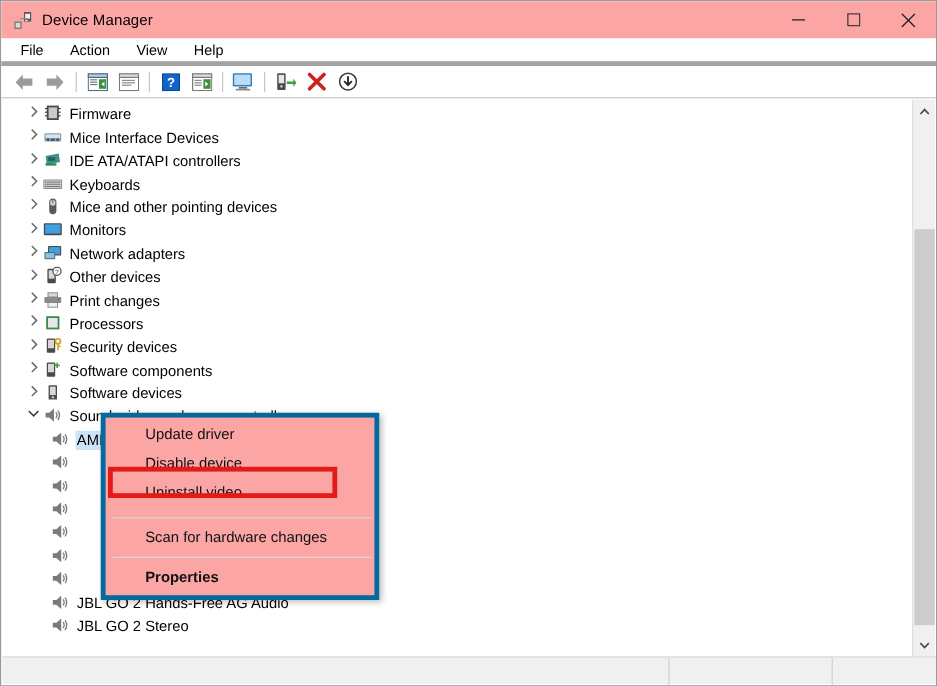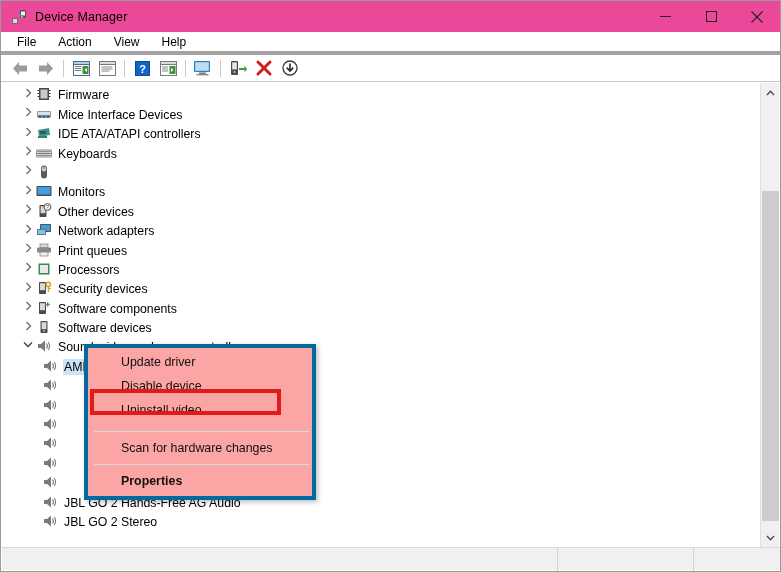--- a/index.html
+++ b/index.html
@@ -15,21 +15,21 @@
     width: 781px; height: 572px;
     background: #ffffff;
     border: 1px solid #9a9a9a;
     overflow: hidden;
   }
 
   
   .titlebar {
     position: absolute; left: 0; top: 0;
     width: 779px; height: 31px;
-    background: #ec4899;
+    background: #fca5a5;
     display: flex; align-items: center;
   }
   .title-icon {
     width: 16px; height: 16px;
     margin-left: 10px; margin-right: 8px;
     position: relative; flex: none;
   }
   .title-text {
     font-size: 12.5px; color: #000000;
     letter-spacing: .1px;
@@ -380,35 +380,53 @@
             <path d="M1.5 1 L5.5 5 L1.5 9" fill="none" stroke="#6b6b6b" stroke-width="1.3"></path>
           </svg>
       </div>
       <div class="tree-icon">
         <svg width="16" height="16" viewBox="0 0 16 16">
           <rect x="5" y="1.5" width="6" height="13" rx="3" fill="#5a5a5a"></rect>
           <rect x="5.8" y="2.4" width="4.4" height="5" rx="2.2" fill="#d3d3d3"></rect>
           <rect x="7.6" y="2.4" width="0.9" height="3" fill="#6a6a6a"></rect>
         </svg>
       </div>
+      <div class="row-label">Mice and other pointing devices</div>
     </div>
 
     <div class="row indent0">
       <div class="chev">
         <svg width="7" height="10" viewBox="0 0 7 10">
             <path d="M1.5 1 L5.5 5 L1.5 9" fill="none" stroke="#6b6b6b" stroke-width="1.3"></path>
           </svg>
       </div>
       <div class="tree-icon">
         <svg width="16" height="16" viewBox="0 0 16 16">
           <rect x="0.5" y="3" width="15" height="10" rx="1" fill="#4a4a4a"></rect>
           <rect x="1.6" y="4" width="12.8" height="7.6" fill="#3f9fe0"></rect>
         </svg>
       </div>
       <div class="row-label">Monitors</div>
+    </div>
+
+    <div class="row indent0">
+      <div class="chev">
+        <svg width="7" height="10" viewBox="0 0 7 10">
+            <path d="M1.5 1 L5.5 5 L1.5 9" fill="none" stroke="#6b6b6b" stroke-width="1.3"></path>
+          </svg>
+      </div>
+      <div class="tree-icon">
+        <svg width="16" height="16" viewBox="0 0 16 16">
+          <rect x="4" y="2" width="11" height="8" rx="0.8" fill="#4a4a4a"></rect>
+          <rect x="4.9" y="2.9" width="9.2" height="6" fill="#3f9fe0"></rect>
+          <rect x="1" y="7" width="9" height="6" rx="0.8" fill="#6a6a6a"></rect>
+          <rect x="1.9" y="7.9" width="7.2" height="4.2" fill="#7fc4ee"></rect>
+        </svg>
+      </div>
+      <div class="row-label">Network adapters</div>
     </div>
 
     <div class="row indent0">
       <div class="chev">
         <svg width="7" height="10" viewBox="0 0 7 10">
             <path d="M1.5 1 L5.5 5 L1.5 9" fill="none" stroke="#6b6b6b" stroke-width="1.3"></path>
           </svg>
       </div>
       <div class="tree-icon">
         <svg width="16" height="16" viewBox="0 0 16 16">
@@ -422,44 +440,27 @@
     </div>
 
     <div class="row indent0">
       <div class="chev">
         <svg width="7" height="10" viewBox="0 0 7 10">
             <path d="M1.5 1 L5.5 5 L1.5 9" fill="none" stroke="#6b6b6b" stroke-width="1.3"></path>
           </svg>
       </div>
       <div class="tree-icon">
         <svg width="16" height="16" viewBox="0 0 16 16">
-          <rect x="4" y="2" width="11" height="8" rx="0.8" fill="#4a4a4a"></rect>
-          <rect x="4.9" y="2.9" width="9.2" height="6" fill="#3f9fe0"></rect>
-          <rect x="1" y="7" width="9" height="6" rx="0.8" fill="#6a6a6a"></rect>
-          <rect x="1.9" y="7.9" width="7.2" height="4.2" fill="#7fc4ee"></rect>
-        </svg>
-      </div>
-      <div class="row-label">Network adapters</div>
-    </div>
-
-    <div class="row indent0">
-      <div class="chev">
-        <svg width="7" height="10" viewBox="0 0 7 10">
-            <path d="M1.5 1 L5.5 5 L1.5 9" fill="none" stroke="#6b6b6b" stroke-width="1.3"></path>
-          </svg>
-      </div>
-      <div class="tree-icon">
-        <svg width="16" height="16" viewBox="0 0 16 16">
           <rect x="4" y="2" width="8" height="3.5" fill="#d8d8d8" stroke="#7a7a7a" stroke-width="0.7"></rect>
           <rect x="1" y="5.5" width="14" height="5" rx="1" fill="#8a8a8a"></rect>
           <rect x="4" y="10" width="8" height="4" fill="#f0f0f0" stroke="#7a7a7a" stroke-width="0.7"></rect>
           <rect x="12" y="6.8" width="2" height="1.2" fill="#3aa03a"></rect>
         </svg>
       </div>
-      <div class="row-label">Print queues</div>
+      <div class="row-label">Print changes</div>
     </div>
 
     <div class="row indent0">
       <div class="chev">
         <svg width="7" height="10" viewBox="0 0 7 10">
             <path d="M1.5 1 L5.5 5 L1.5 9" fill="none" stroke="#6b6b6b" stroke-width="1.3"></path>
           </svg>
       </div>
       <div class="tree-icon">
         <svg width="16" height="16" viewBox="0 0 16 16">

